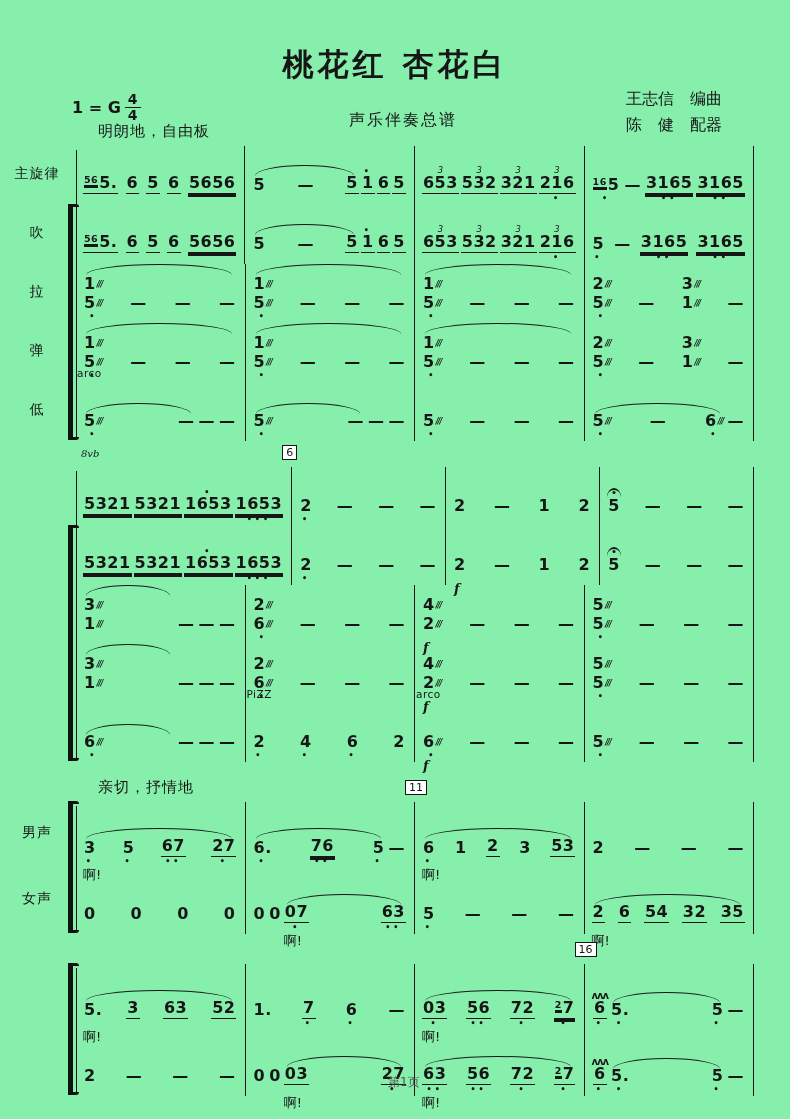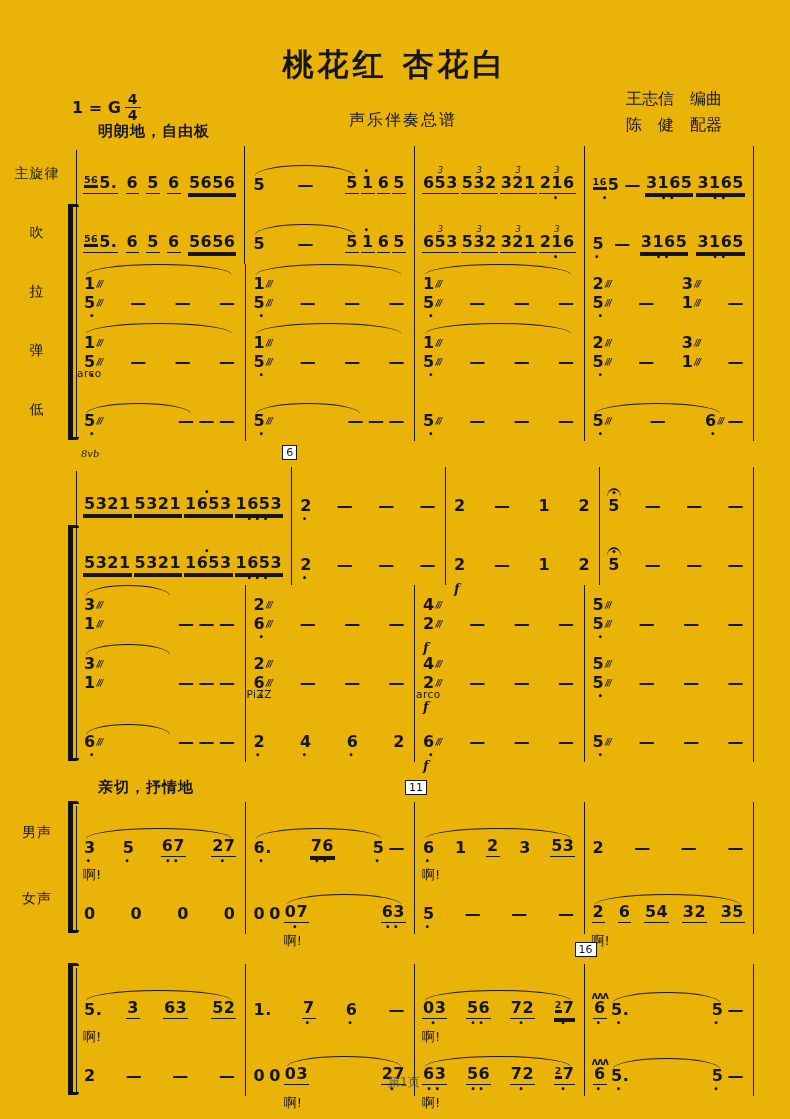--- a/index.html
+++ b/index.html
@@ -1,17 +1,17 @@
 <!DOCTYPE html>
 <html><head>
 <meta charset="utf-8">
 <title>score</title>
 <style>
   html,body{margin:0;padding:0;background:#e8e8e8;}
-  .page{position:relative;width:790px;height:1119px;background:#eab308;margin:0 auto;
+  .page{position:relative;width:790px;height:1119px;background:#86efac;margin:0 auto;
         font-family:"DejaVu Sans","Liberation Sans",sans-serif;color:#161616;overflow:hidden;}
 
   
   .title{position:absolute;top:44px;left:0;width:100%;text-align:center;
          font-size:31px;font-weight:bold;letter-spacing:4px;}
   .keysig{position:absolute;top:92px;left:72px;font-size:16px;font-weight:bold;display:flex;align-items:center;gap:4px;}
   .frac{display:inline-flex;flex-direction:column;align-items:center;font-size:14px;font-weight:bold;line-height:1.05;}
   .frac .num{border-bottom:1.4px solid #161616;padding:0 3px;}
   .subtitle{position:absolute;top:110px;left:8px;width:100%;text-align:center;font-size:16px;letter-spacing:2px;}
   .credits{position:absolute;top:86px;right:68px;text-align:left;font-size:16px;line-height:1.6;}
@@ -33,21 +33,21 @@
 
   .measure{position:relative;flex:1;display:flex;align-items:flex-end;justify-content:space-between;
            gap:2px;padding:0 8px 3px 7px;border-right:1.2px solid #161616;}
   .grp{position:relative;display:flex;flex:1;align-items:flex-end;justify-content:space-between;gap:2px;}
   .grp.arc::before{content:"";position:absolute;left:3px;right:5px;top:-10px;height:10px;
                    border-top:1.6px solid #161616;border-radius:50% 50% 0 0/100% 100% 0 0;}
 
   .mbox{position:absolute;top:-22px;left:-10px;border:1px solid #161616;background:#fff;
         font-size:11px;line-height:1.2;padding:0 3px;z-index:3;}
   .mtext{position:absolute;white-space:nowrap;z-index:2;}
-  .mtext.tempo{top:-24px;left:8px;font-size:15px;font-weight:bold;letter-spacing:1px;padding-left:14px;}
+  .mtext.tempo{top:-24px;left:8px;font-size:15px;font-weight:normal;letter-spacing:1px;padding-left:14px;}
   .mtext.tech{top:-15px;left:1px;font-size:10.5px;letter-spacing:.5px;}
 
   
   .tok{position:relative;display:inline-flex;flex-direction:column;align-items:center;justify-content:flex-end;}
   .body{font-size:16px;font-weight:bold;line-height:1.05;letter-spacing:.5px;white-space:nowrap;padding:0 1px;}
   .u1{border-bottom:1.6px solid #161616;padding-bottom:1px;}
   .u2{border-bottom:1.6px solid #161616;padding-bottom:1px;box-shadow:0 3px 0 #161616;}
   .dash .body{border:none;}
   .dash{min-width:15px;}
   .hidots,.lodots{font-size:8px;line-height:7px;height:7px;letter-spacing:3px;font-weight:bold;}

